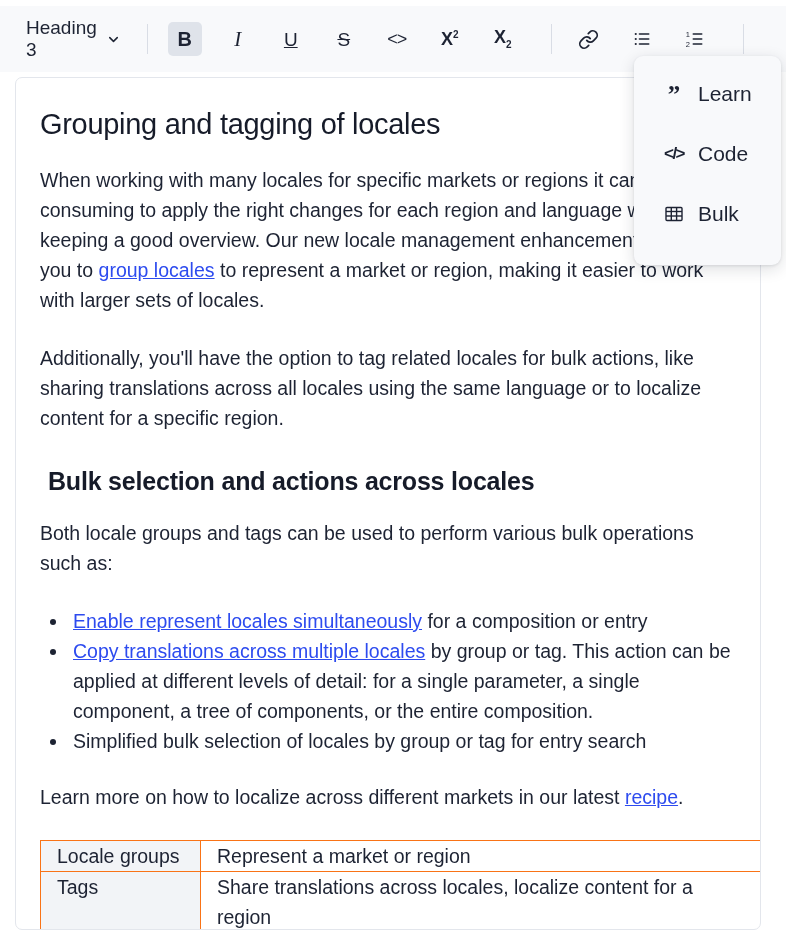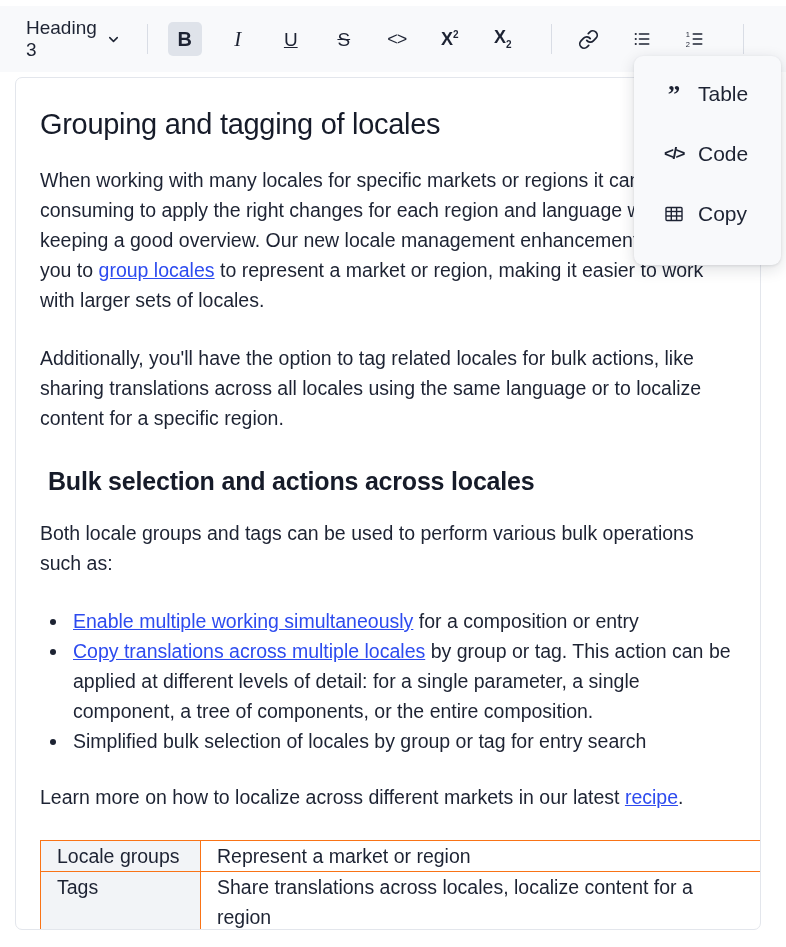--- a/index.html
+++ b/index.html
@@ -288,21 +288,21 @@
   </p>
 
   <p class="doc-p">Additionally, you'll have the option to tag related locales for bulk actions, like sharing translations across all locales using the same language or to localize content for a specific region.</p>
 
   <h2 class="doc-h2">Bulk selection and actions across locales</h2>
 
   <p class="doc-p">Both locale groups and tags can be used to perform various bulk operations such as:</p>
 
   <ul class="doc-list">
     <li>
-      <a class="doc-link" href="#">Enable multiple working simultaneously</a><span> for a composition or entry</span>
+      <a class="doc-link" href="#">Enable represent locales simultaneously</a><span> for a composition or entry</span>
     </li>
     <li>
       <a class="doc-link" href="#">Copy translations across multiple locales</a><span> by group or tag. This action can be applied at different levels of detail: for a single parameter, a single component, a tree of components, or the entire composition.</span>
     </li>
     <li>
       <span>Simplified bulk selection of locales by group or tag for entry search</span>
     </li>
   </ul>
 
   <p class="doc-p">
@@ -321,33 +321,33 @@
       </tr>
     </tbody>
   </table>
 </div>
 
 <div class="dropdown">
   <div class="dd-item">
     <span class="dd-ico">
         <span class="quote-g">”</span>
       </span>
-    <span>Table</span>
+    <span>Learn</span>
   </div>
   <div class="dd-item">
     <span class="dd-ico">
         <span class="code-g">&lt;/&gt;</span>
       </span>
     <span>Code</span>
   </div>
   <div class="dd-item">
     <span class="dd-ico">
       <svg width="18" height="16" viewBox="0 0 18 16" fill="none" stroke="#1d2333" stroke-width="1.4">
           <rect x="1" y="1.5" width="16" height="13" rx="1"></rect>
           <line x1="1" y1="5.5" x2="17" y2="5.5"></line>
           <line x1="1" y1="10" x2="17" y2="10"></line>
           <line x1="6.3" y1="1.5" x2="6.3" y2="14.5"></line>
           <line x1="11.6" y1="1.5" x2="11.6" y2="14.5"></line>
         </svg>
     </span>
-    <span>Copy</span>
+    <span>Bulk</span>
   </div>
 </div>
 
 </body></html>

